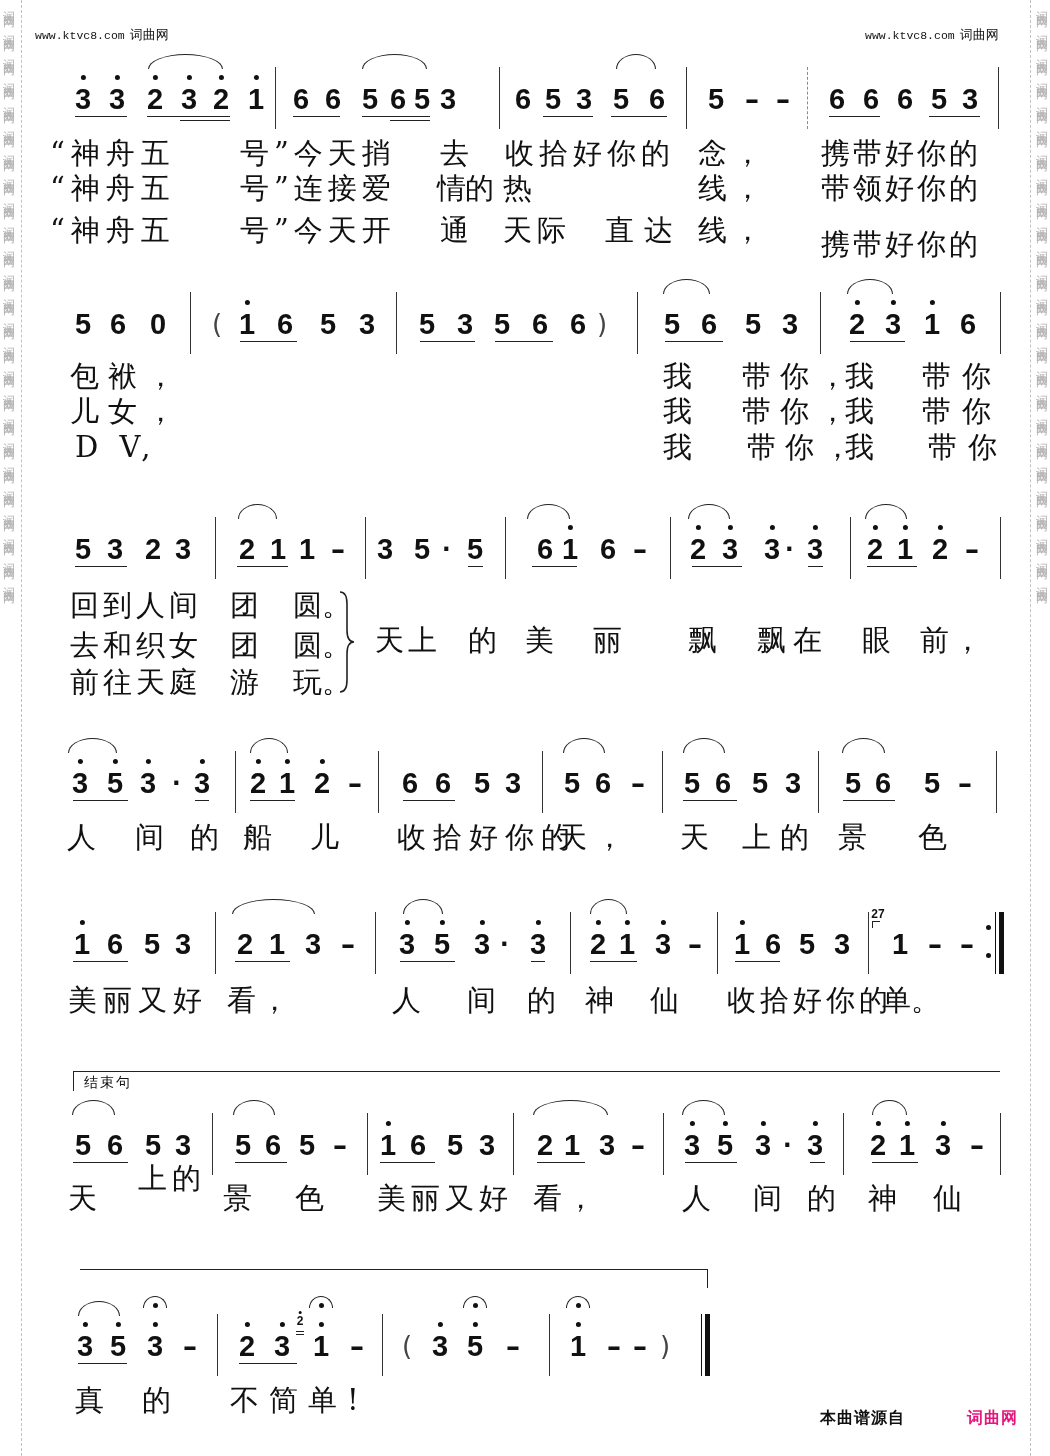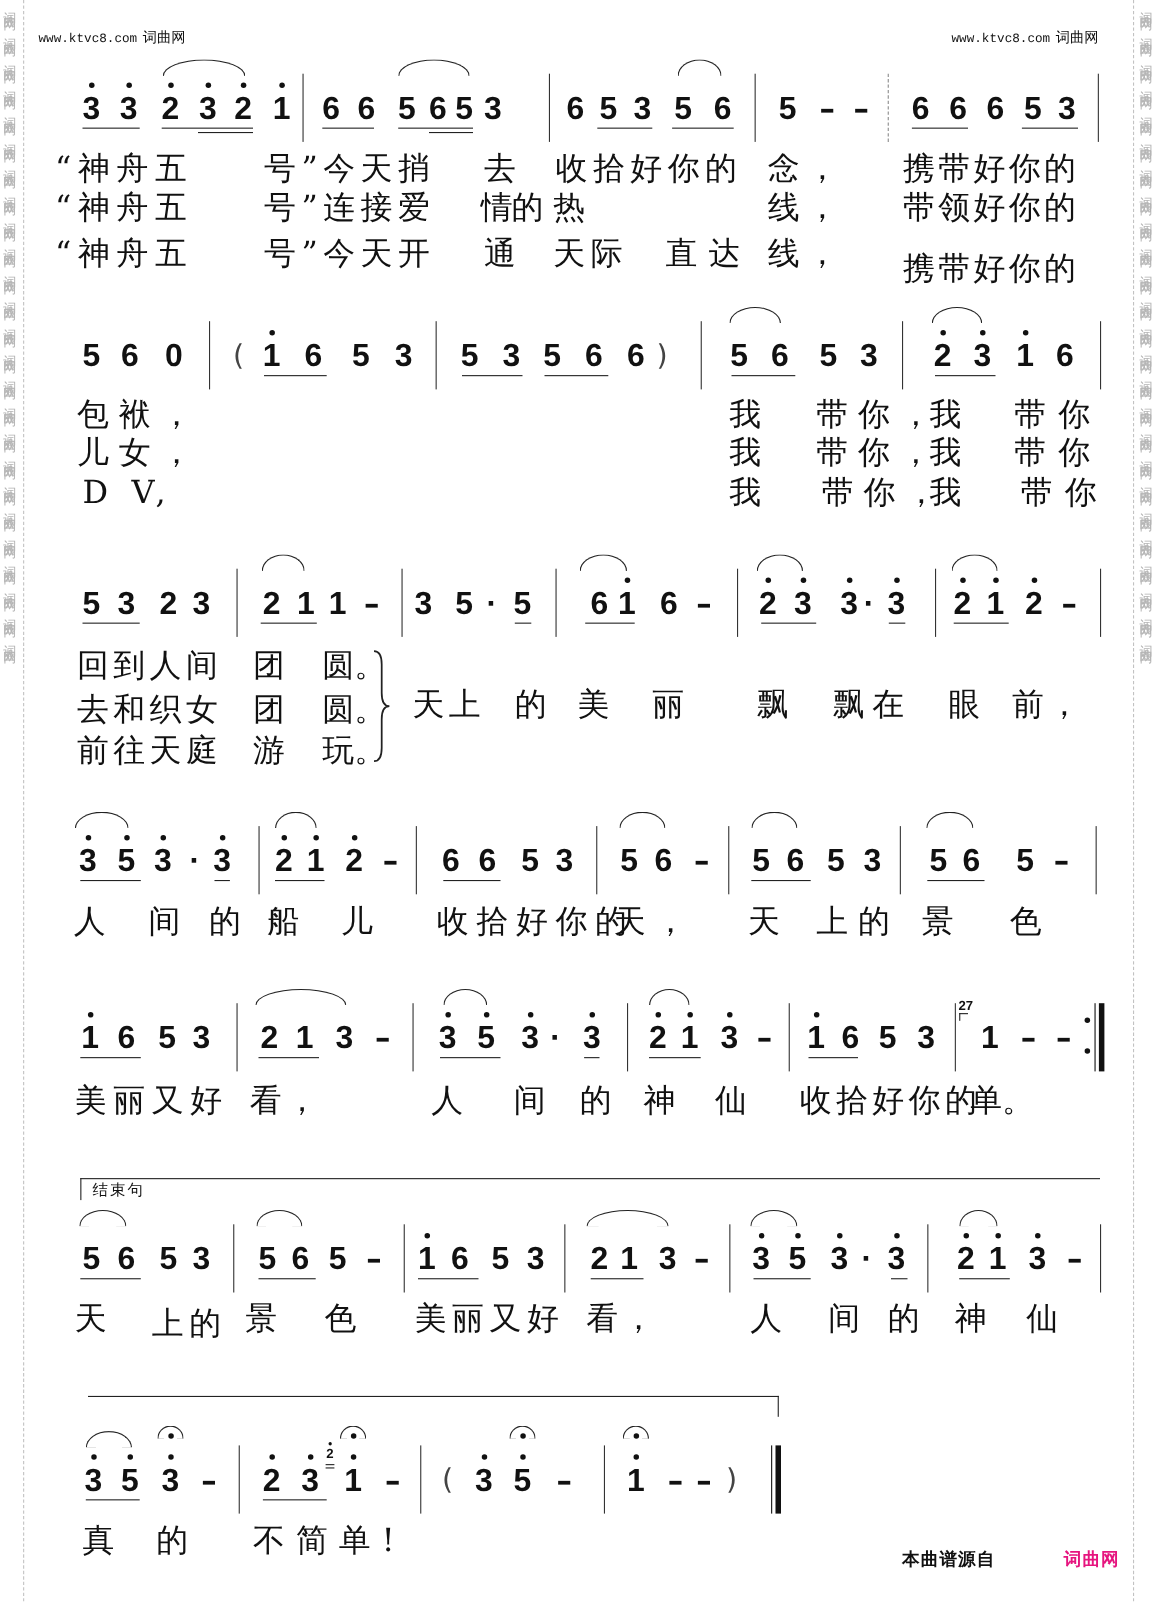--- a/index.html
+++ b/index.html
@@ -400,21 +400,21 @@
     <span class="ul" style="left:810px;width:15px"></span>
     <span class="ul" style="left:872px;width:46px"></span>
     <span class="slur" style="left:72px;width:43px"></span>
     <span class="slur" style="left:233px;width:42px"></span>
     <span class="slur" style="left:533px;width:75px"></span>
     <span class="slur" style="left:682px;width:43px"></span>
     <span class="slur" style="left:872px;width:35px"></span>
   </div>
 
   <span class="ly" style="left:68px;top:1198px">天</span>
-  <span class="ly" style="left:138px;top:1203px;letter-spacing:5px">上的</span>
+  <span class="ly" style="left:138px;top:1178px;letter-spacing:5px">上的</span>
   <span class="ly" style="left:223px;top:1198px">景</span>
   <span class="ly" style="left:295px;top:1198px">色</span>
   <span class="ly" style="left:377px;top:1198px;letter-spacing:5px">美丽又好</span>
   <span class="ly" style="left:533px;top:1198px;letter-spacing:4px">看，</span>
   <span class="ly" style="left:682px;top:1198px">人</span>
   <span class="ly" style="left:753px;top:1198px">间</span>
   <span class="ly" style="left:807px;top:1198px">的</span>
   <span class="ly" style="left:868px;top:1198px">神</span>
   <span class="ly" style="left:933px;top:1198px">仙</span>
 

